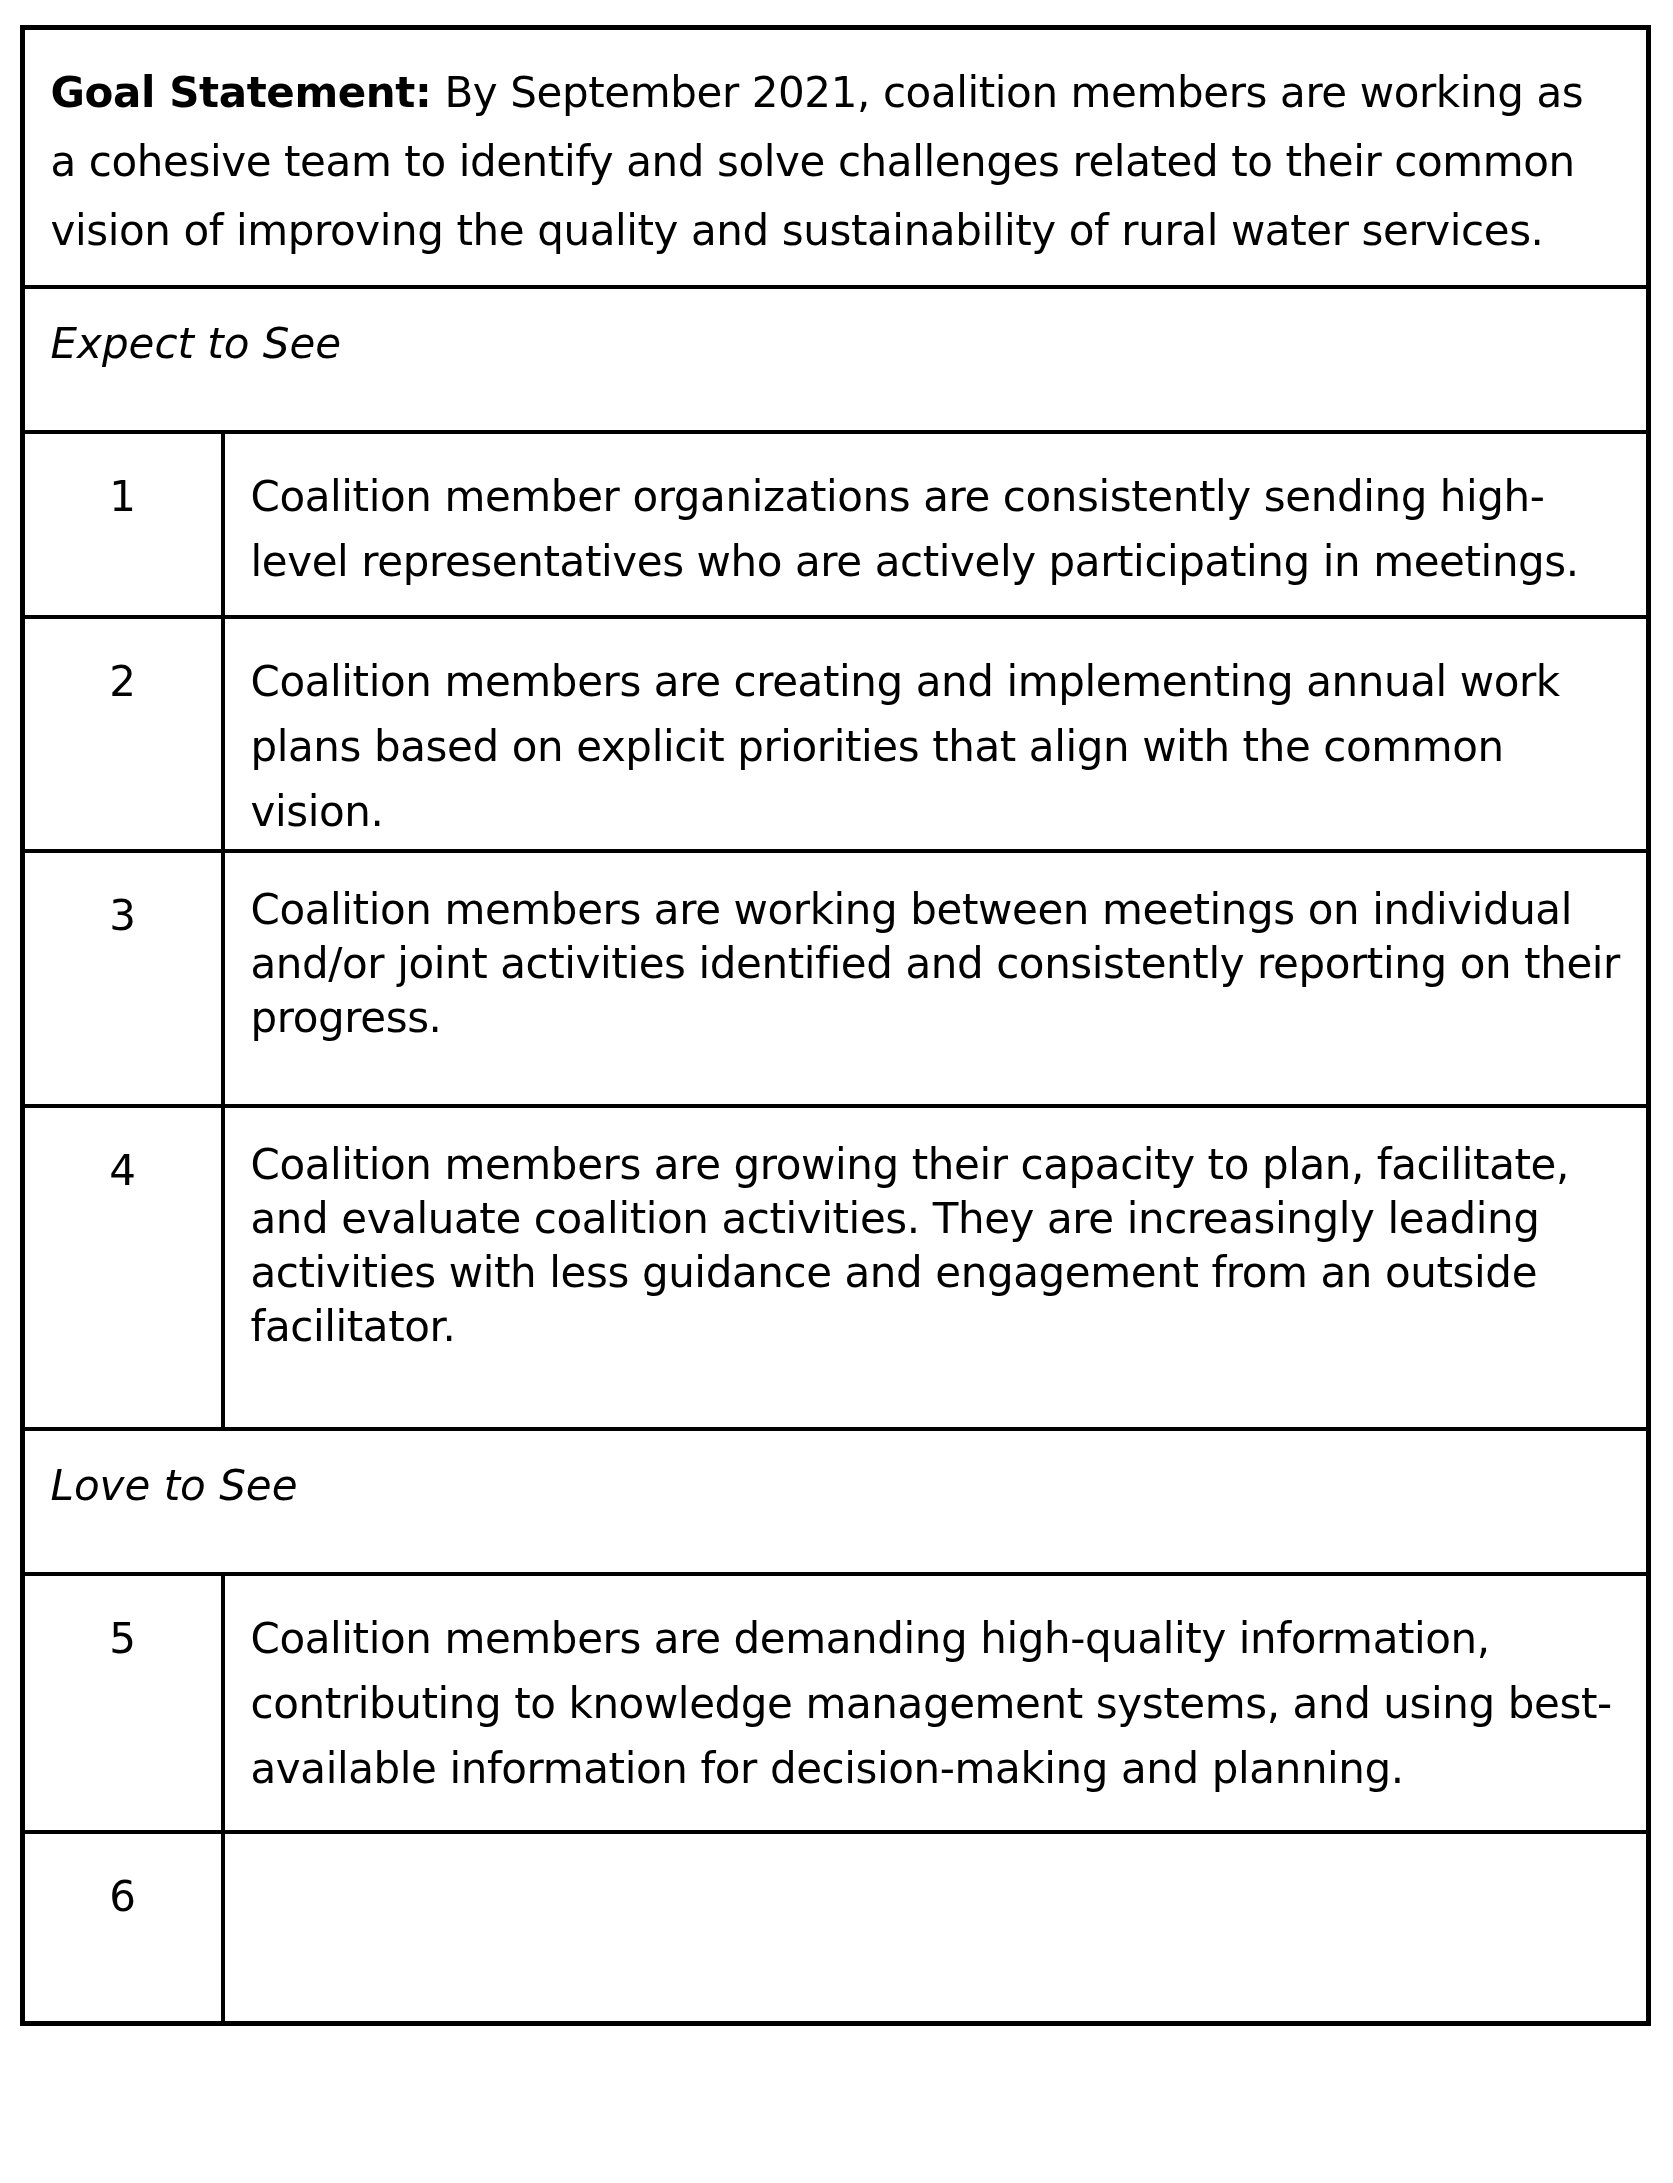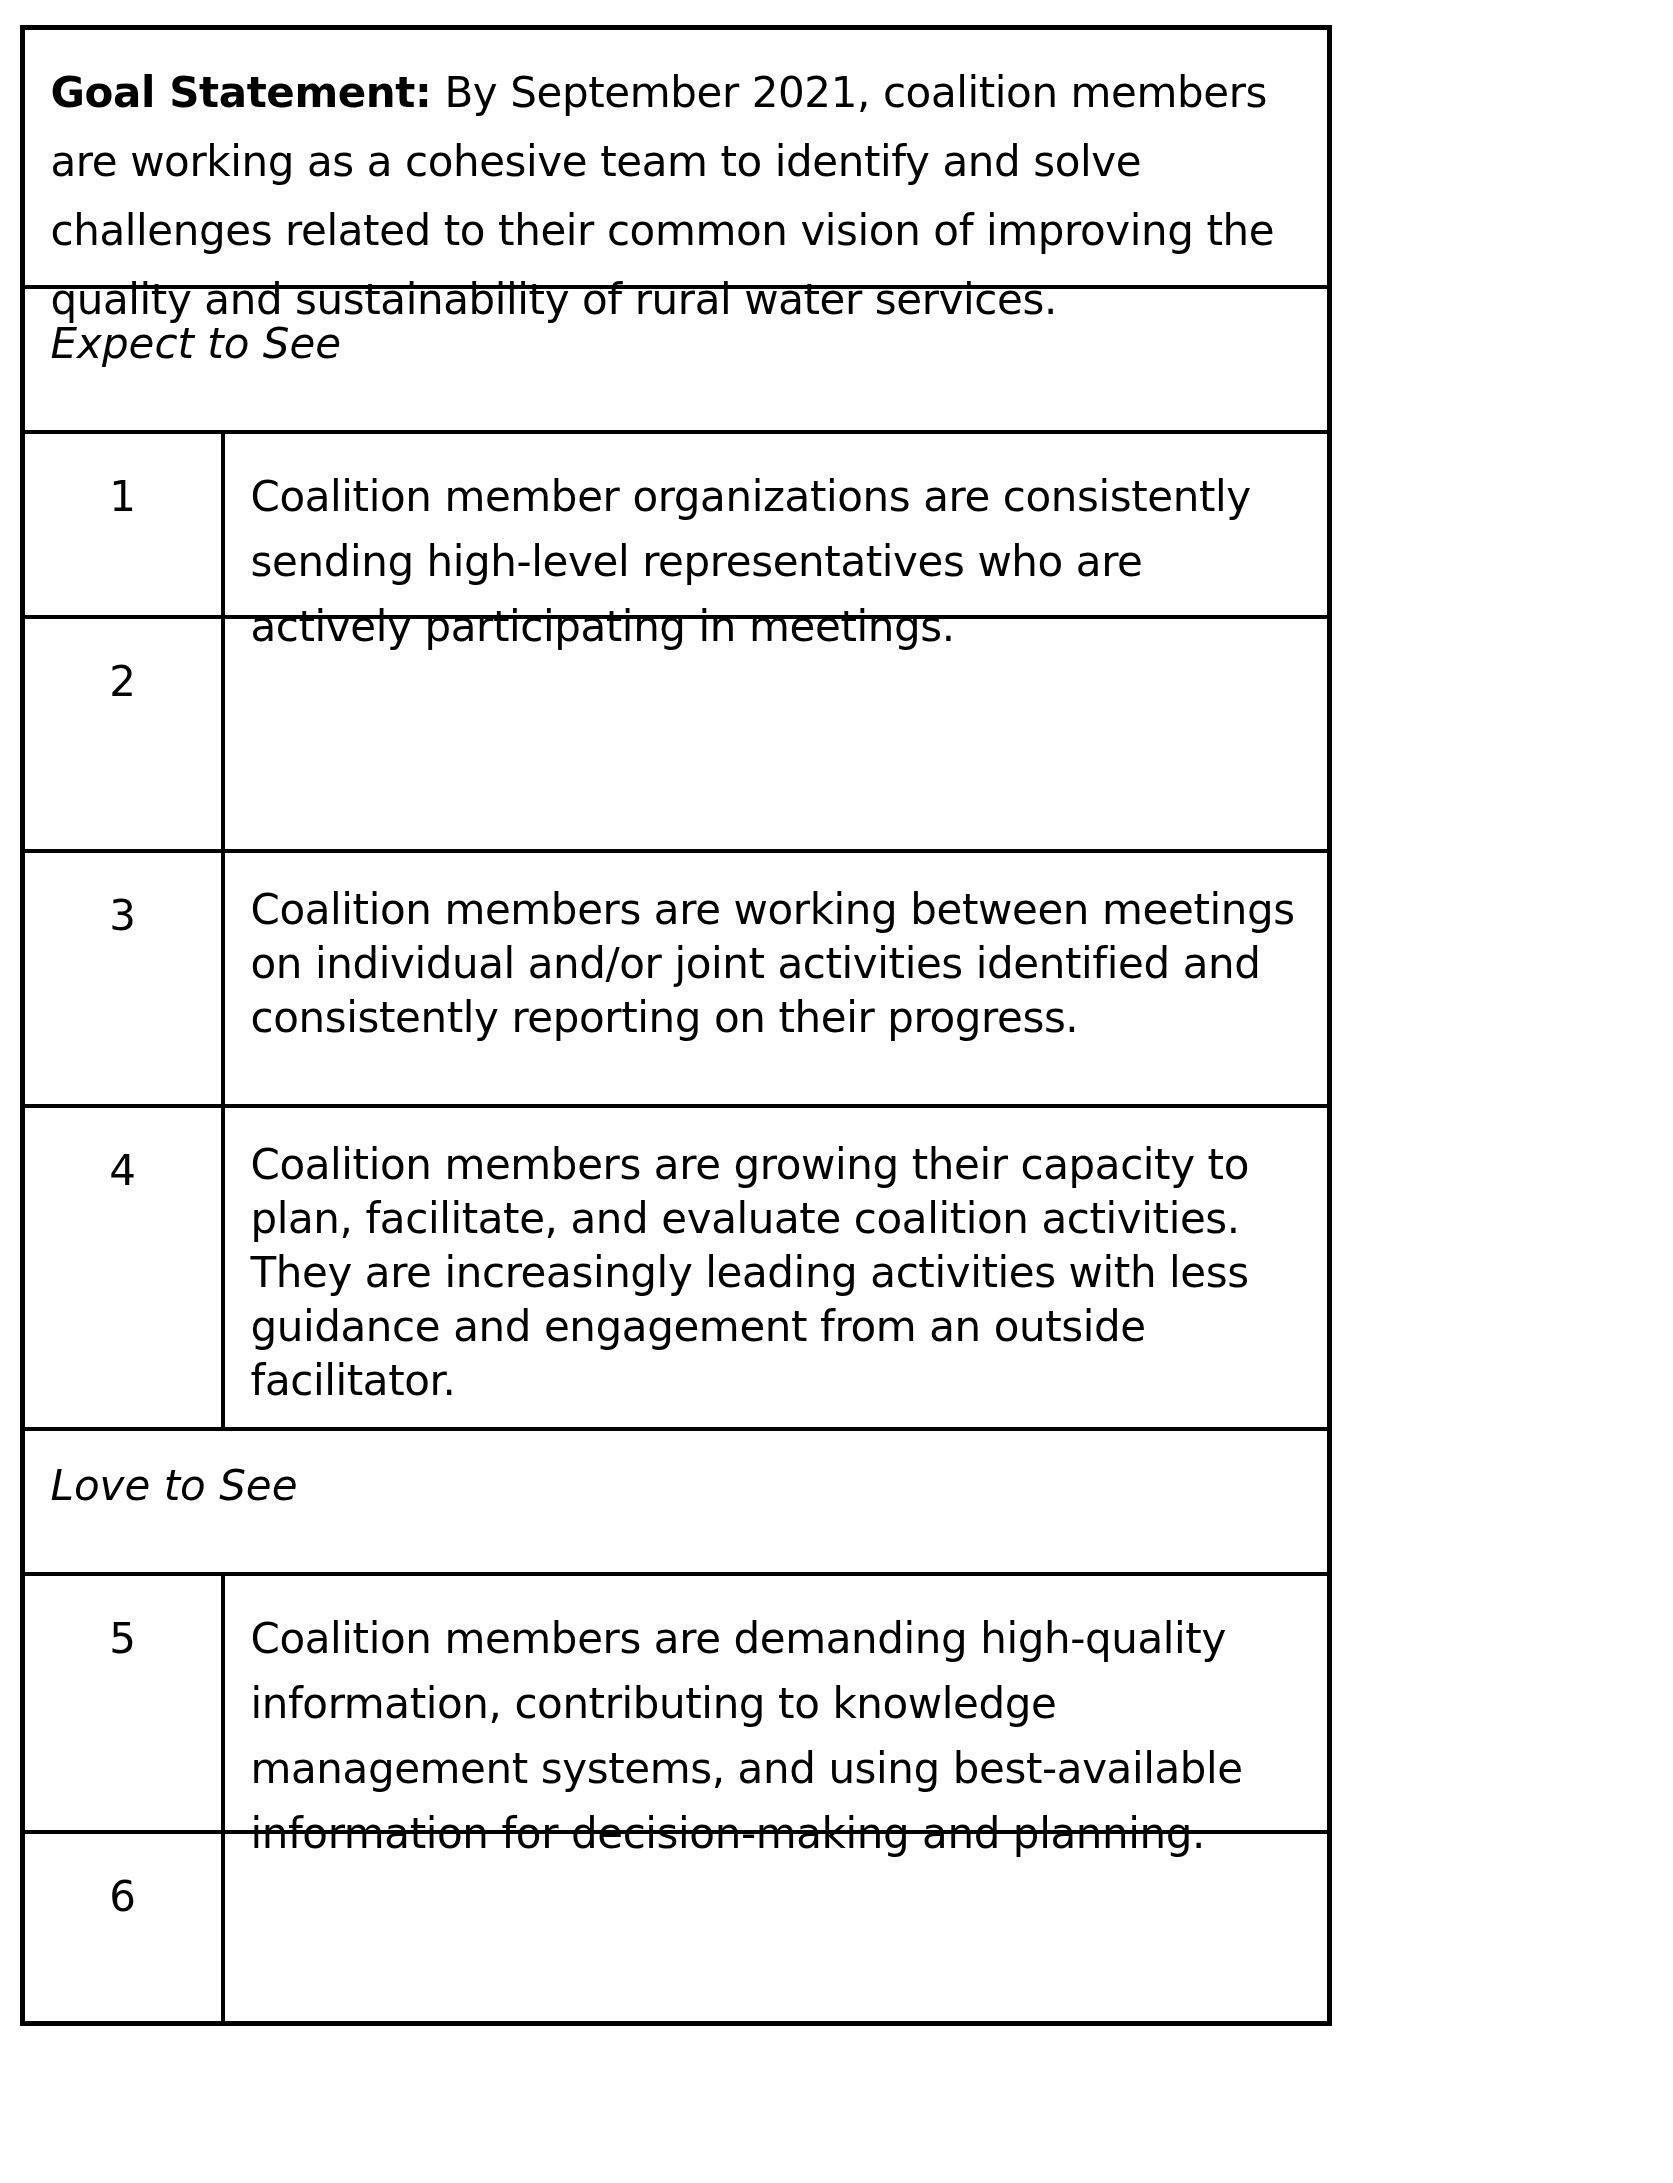--- a/index.html
+++ b/index.html
@@ -1,17 +1,17 @@
 <!DOCTYPE html>
 <html style="font-size:11.6px"><head>
 <meta charset="utf-8">
 <style>
   html, body { margin: 0; padding: 0; background: #ffffff; }
   body { width: 1673px; height: 2183px; position: relative; font-family: "DejaVu Sans", "Liberation Sans", sans-serif; color: #000; }
-  .tbl { position: absolute; left: 19.5px; top: 25px; width: 1312px; border: 5px solid #000; box-sizing: border-box; }
+  .tbl { position: absolute; left: 19.5px; top: 25px; width: 1631px; border: 5px solid #000; box-sizing: border-box; }
   .row { display: flex; border-top: 4.3px solid #000; box-sizing: border-box; }
   .row:first-child { border-top: none; }
   .goal { height: 255px; padding: 27.5px 26px 0 26px; font-size: 42px; line-height: 69px; box-sizing: border-box; letter-spacing: -0.4px; }
   .goal b { font-weight: bold; }
   .section { height: 145px; padding: 20px 26px 16px 26px; font-size: 42px; font-style: italic; line-height: 69px; box-sizing: border-box; }
   .num { width: 200px; flex: none; border-right: 4.3px solid #000; text-align: center; font-size: 42px; line-height: 65px; padding-top: 30px; box-sizing: border-box; }
   .txt { flex: 1; padding: 30px 14.5px 22px 26px; font-size: 42px; line-height: 65px; box-sizing: border-box; letter-spacing: -0.4px; }
   .r1 { height: 185px; }
   .r2 { height: 234px; }
   .r3 { height: 255px; }
@@ -31,20 +31,21 @@
 
   <div class="row section">
     <span>Expect to See</span>
   </div>
   <div class="row r1">
     <div class="num">1</div>
     <div class="txt">Coalition member organizations are consistently sending high-level representatives who are actively participating in meetings.</div>
   </div>
   <div class="row r2">
     <div class="num">2</div>
+    <div class="txt">Coalition members are creating and implementing annual work plans based on explicit priorities that align with the common vision.</div>
   </div>
 
   <div class="row r3">
     <div class="num">3</div>
     <div class="txt">Coalition members are working between meetings on individual and/or joint activities identified and consistently reporting on their progress.</div>
   </div>
   <div class="row r4">
     <div class="num">4</div>
     <div class="txt">Coalition members are growing their capacity to plan, facilitate, and evaluate coalition activities. They are increasingly leading activities with less guidance and engagement from an outside facilitator.</div>
   </div>

